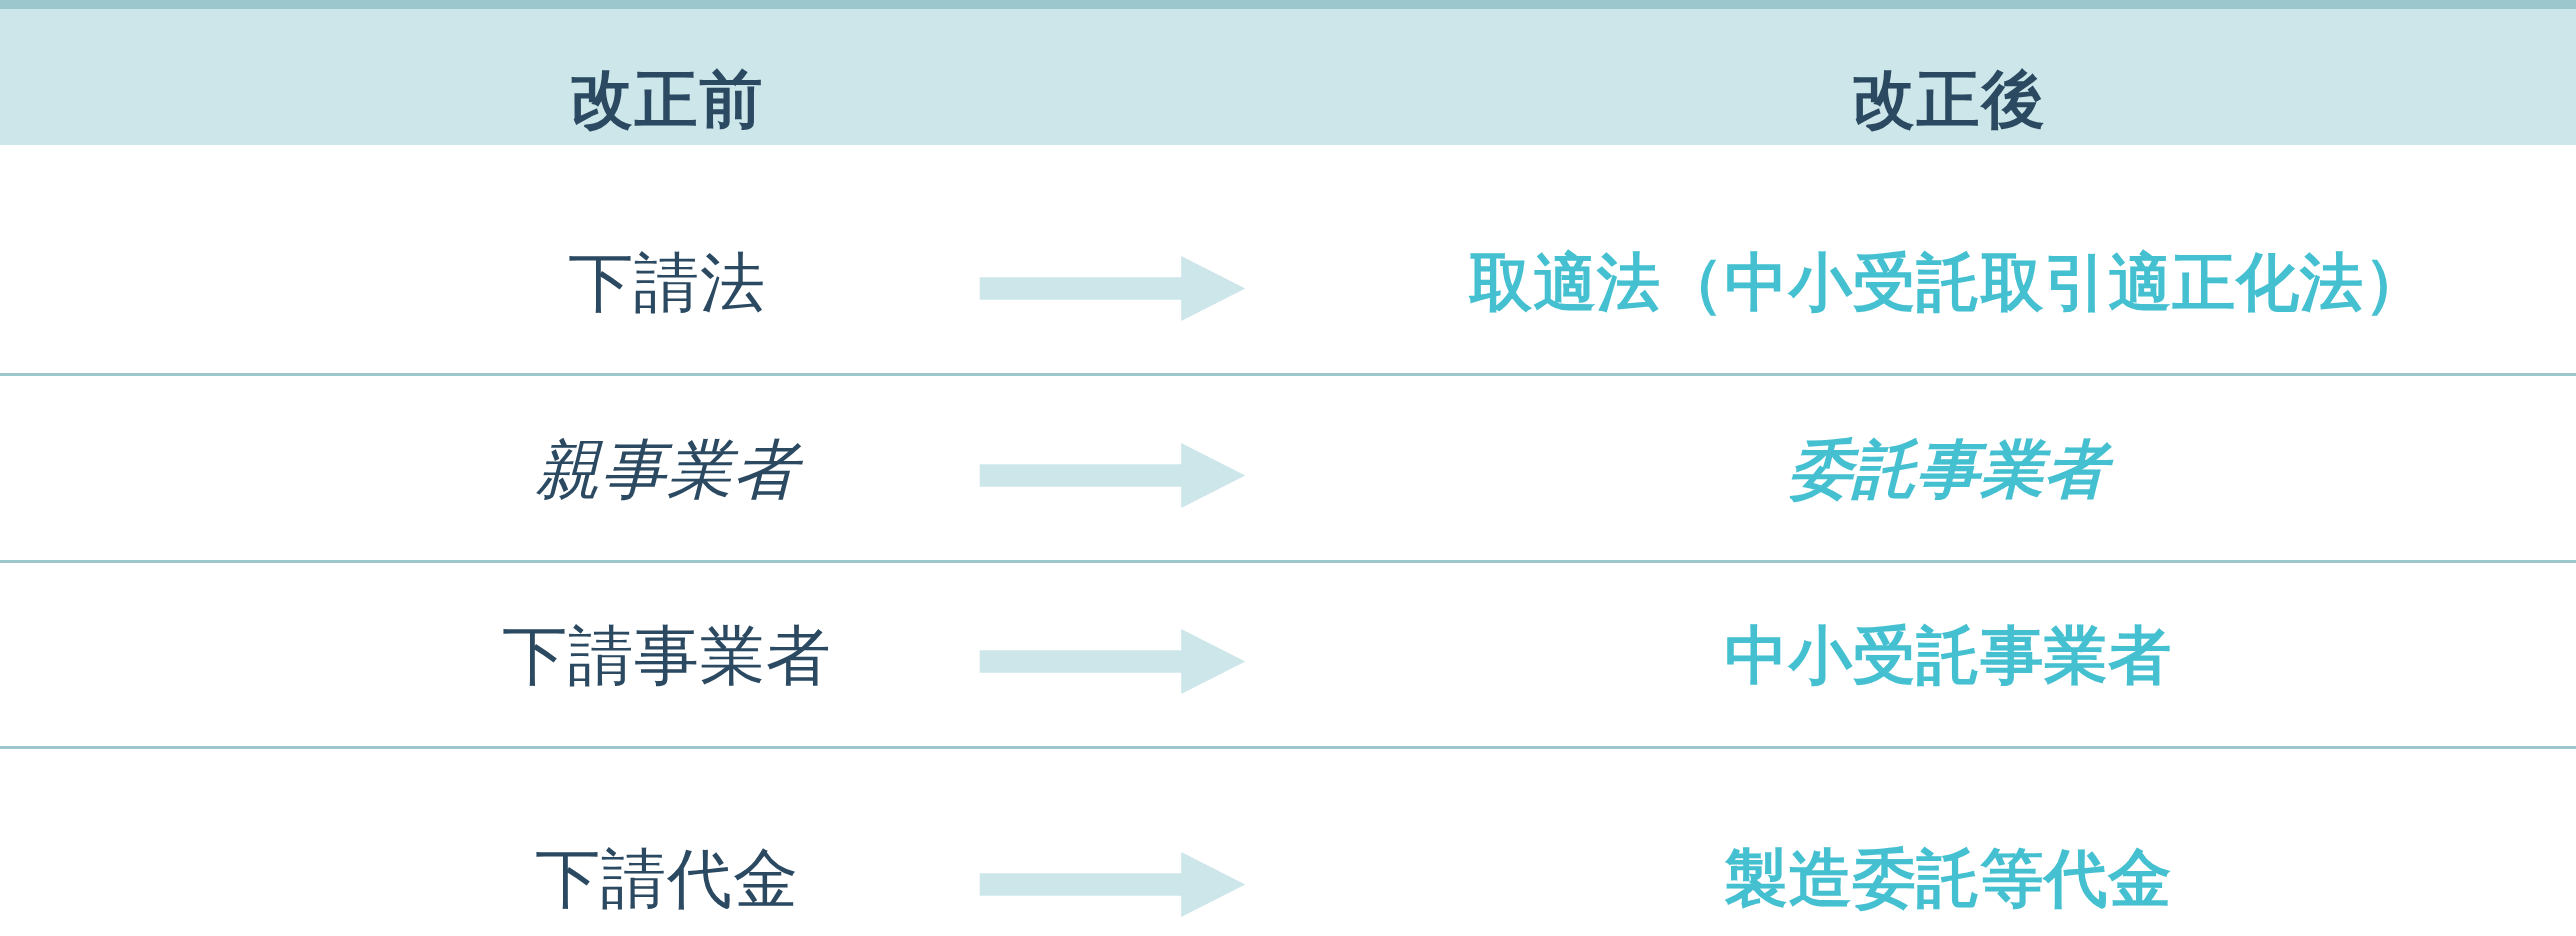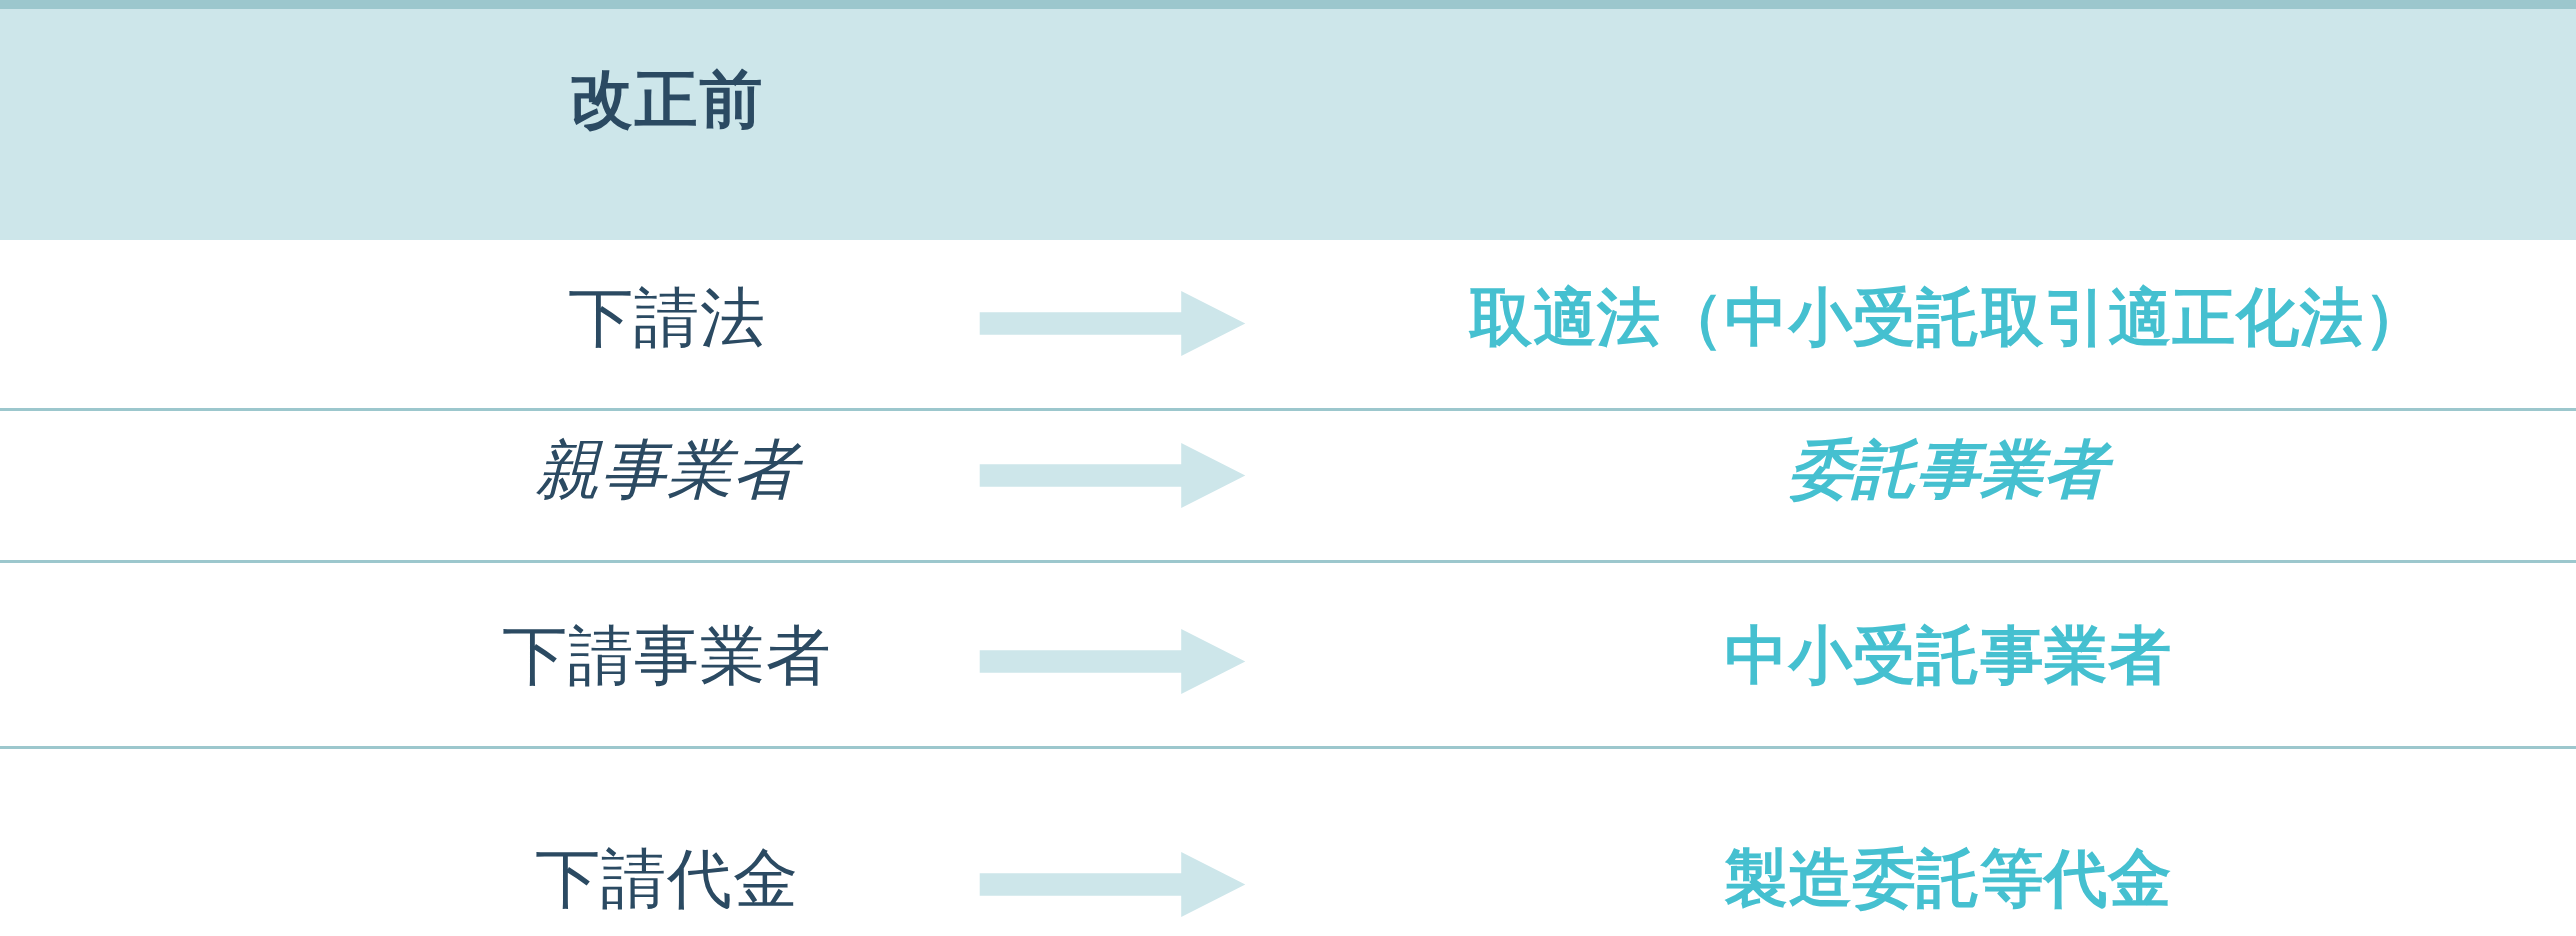--- a/index.html
+++ b/index.html
@@ -1,20 +1,20 @@
 <!DOCTYPE html>
 <html style="font-size:15px"><head>
   <meta charset="utf-8">
   <style>
     html, body { margin: 0; padding: 0; background: #ffffff; }
     body { width: 2576px; height: 936px; overflow: hidden; position: relative;
            font-family: "DejaVu Sans", "Liberation Sans", sans-serif; }
     .table { position: absolute; left: 0; top: 0; width: 2576px; height: 936px; }
     .top-rule { position: absolute; left: 0; top: 0; width: 2576px; height: 9.3px; background: #9cc7cd; }
-    .header { position: absolute; left: 0; top: 9.3px; width: 2576px; height: 231px; background: #cde6ea; }
+    .header { position: absolute; left: 0; top: 9.3px; width: 2576px; height: 136px; background: #cde6ea; }
     .hcell { position: absolute; top: 0; height: 181px; display: flex; align-items: center; justify-content: center;
              font-size: 63px; font-weight: bold; color: #2b4a62; letter-spacing: 1.9px; }
     .hcell.left { left: 294px; width: 746px; }
     .hcell.right { left: 1576px; width: 746px; }
     .row { position: absolute; left: 0; width: 2576px; height: 186px; }
     .row .rule { position: absolute; left: 0; bottom: 0; width: 2576px; height: 2.8px; background: #9cc7cd; }
     .before { position: absolute; left: 294px; width: 746px; top: 0; height: 185px;
               display: flex; align-items: center; justify-content: center;
               font-size: 65px; color: #2b4a62; letter-spacing: 0.9px; }
     .after { position: absolute; left: 1296px; width: 1305px; top: 0; height: 185px;
@@ -23,23 +23,24 @@
     .arrow { position: absolute; left: 979px; top: 66px; width: 267px; height: 65px; }
   </style>
 </head>
 <body>
 
 <div class="table">
   <div class="top-rule"></div>
 
   <div class="header">
     <div class="hcell left">改正前</div>
+    <div class="hcell right">改正後</div>
   </div>
 
-  <div class="row" style="top:190px;margin-top:35px;">
+  <div class="row" style="top:190px;">
     <div class="before">下請法</div>
     <svg class="arrow" viewBox="0 0 286 70">
       <polygon points="0,23 217,23 217,0 286,35 217,70 217,47 0,47" fill="#cde6ea"></polygon>
     </svg>
     <div class="after">取適法（中小受託取引適正化法）</div>
     <div class="rule"></div>
   </div>
 
   <div class="row" style="top:377px;font-style:italic;">
     <div class="before">親事業者</div>

